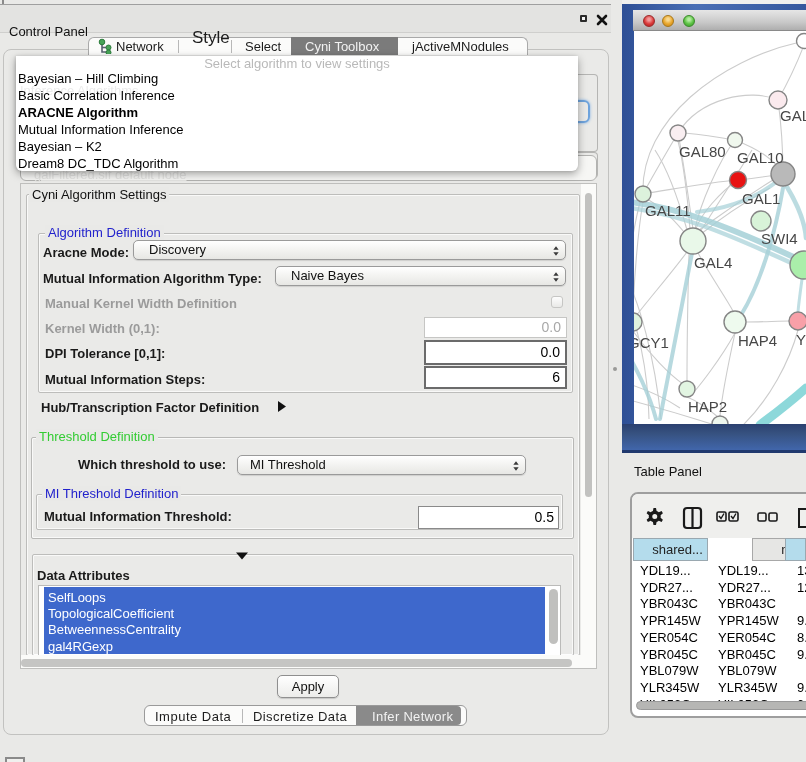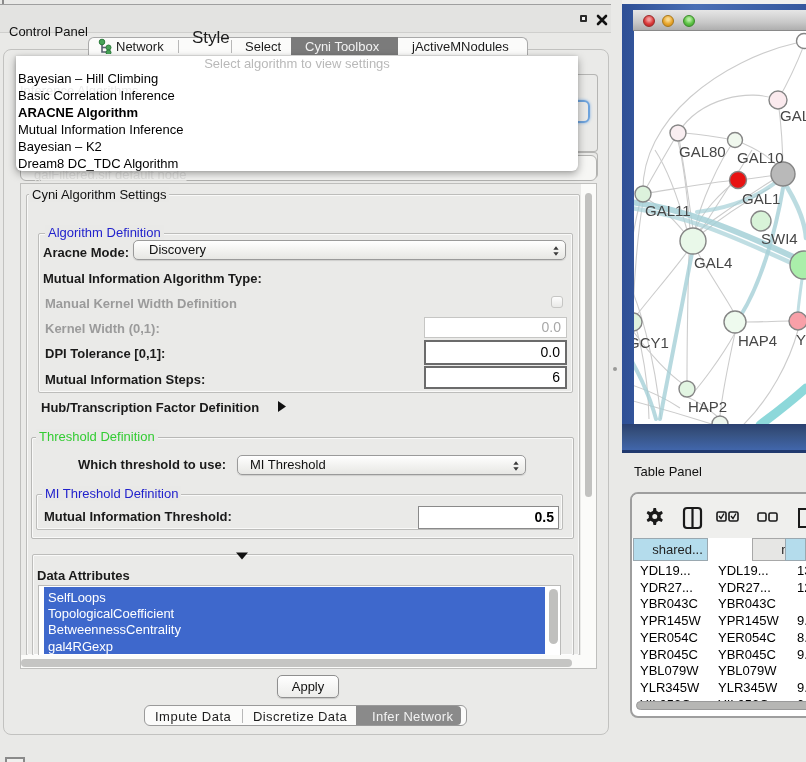--- a/index.html
+++ b/index.html
@@ -66,20 +66,25 @@
 <div class="groupbox" style="left:38px; top:233px; width:535px; height:160px;"></div>
 <div class="gboxlbl" style="left:45px; top:225px; color:#2222cc;">Algorithm Definition</div>
 
 <div class="lbl" style="left:43px; top:245px;">Aracne Mode:</div>
 <div class="combo" style="left:133px; top:240px; width:433px;">Discovery
   <svg class="arrows" viewBox="0 0 9 14">
         <path d="M4.5 0 L8.5 5 H0.5 Z M4.5 14 L0.5 9 H8.5 Z" fill="#3a3a3a"></path>
       </svg>
 </div>
 <div class="lbl" style="left:43px; top:271px;">Mutual Information Algorithm Type:</div>
+<div class="combo" style="left:275px; top:266px; width:291px;">Naive Bayes
+  <svg class="arrows" viewBox="0 0 9 14">
+        <path d="M4.5 0 L8.5 5 H0.5 Z M4.5 14 L0.5 9 H8.5 Z" fill="#3a3a3a"></path>
+      </svg>
+</div>
 <div class="glbl" style="left:45px; top:296px;">Manual Kernel Width Definition</div>
 <div class="abs" style="left:551px; top:296px; width:12px; height:12px; border:1px solid #c6c6c4; border-radius:3px; background:linear-gradient(#fdfdfd,#e9e9e7);"></div>
 <div class="glbl" style="left:45px; top:321px;">Kernel Width (0,1):</div>
 <div class="field" style="left:424px; top:317px; width:143px; height:21px; border:1px solid #c6c6c4; color:#a8a8a8; font-size:14px; line-height:19px;">0.0</div>
 <div class="lbl" style="left:45px; top:346px;">DPI Tolerance [0,1]:</div>
 <div class="field" style="left:424px; top:340px; width:143px; height:25px; border:2px solid #6b6b6b; font-size:14px; line-height:21px;">0.0</div>
 <div class="lbl" style="left:45px; top:372px;">Mutual Information Steps:</div>
 <div class="field" style="left:424px; top:366px; width:143px; height:23px; border:2px solid #6b6b6b; font-size:14px; line-height:19px;">6</div>
 
 <div class="lbl" style="left:41px; top:400px;">Hub/Transcription Factor Definition</div>
@@ -92,21 +97,21 @@
 <div class="lbl" style="left:78px; top:457px;">Which threshold to use:</div>
 <div class="combo" style="left:237px; top:455px; width:289px; padding-left:12px;">MI Threshold
   <svg class="arrows" viewBox="0 0 9 14">
         <path d="M4.5 0 L8.5 5 H0.5 Z M4.5 14 L0.5 9 H8.5 Z" fill="#3a3a3a"></path>
       </svg>
 </div>
 
 <div class="groupbox" style="left:36px; top:494px; width:527px; height:36px;"></div>
 <div class="gboxlbl" style="left:42px; top:486px; color:#2222cc;">MI Threshold Definition</div>
 <div class="lbl" style="left:44px; top:509px;">Mutual Information Threshold:</div>
-<div class="field" style="left:418px; top:506px; width:141px; height:23px; border:1px solid #8a8a8a; font-size:14px; line-height:21px; padding-right:4px;font-weight:bold;">0.5</div>
+<div class="field" style="left:418px; top:506px; width:141px; height:23px; border:1px solid #8a8a8a; font-size:14px; line-height:21px; padding-right:4px;">0.5</div>
 
 <div class="groupbox" style="left:32px; top:554px; width:542px; height:102px;"></div>
 <svg class="abs" style="left:235px; top:551px;" width="14" height="10" viewBox="0 0 14 10">
       <path d="M1 1.5 L13 1.5 L7 8.5 Z" fill="#111"></path>
     </svg>
 <div class="lbl" style="left:37px; top:568px;">Data Attributes</div>
 
 <div class="abs" style="left:38px; top:585px; width:523px; height:71px; background:#fff; border:1px solid #bbbbb9;"></div>
 <div class="abs" style="left:44px; top:587px; width:501px; height:67px; background:#3e68cc;"></div>
 <div class="abs" style="left:48px; top:590px; font-size:13px; color:#fff; line-height:16.2px;">SelfLoops<br>TopologicalCoefficient<br>BetweennessCentrality<br>gal4RGexp</div>

